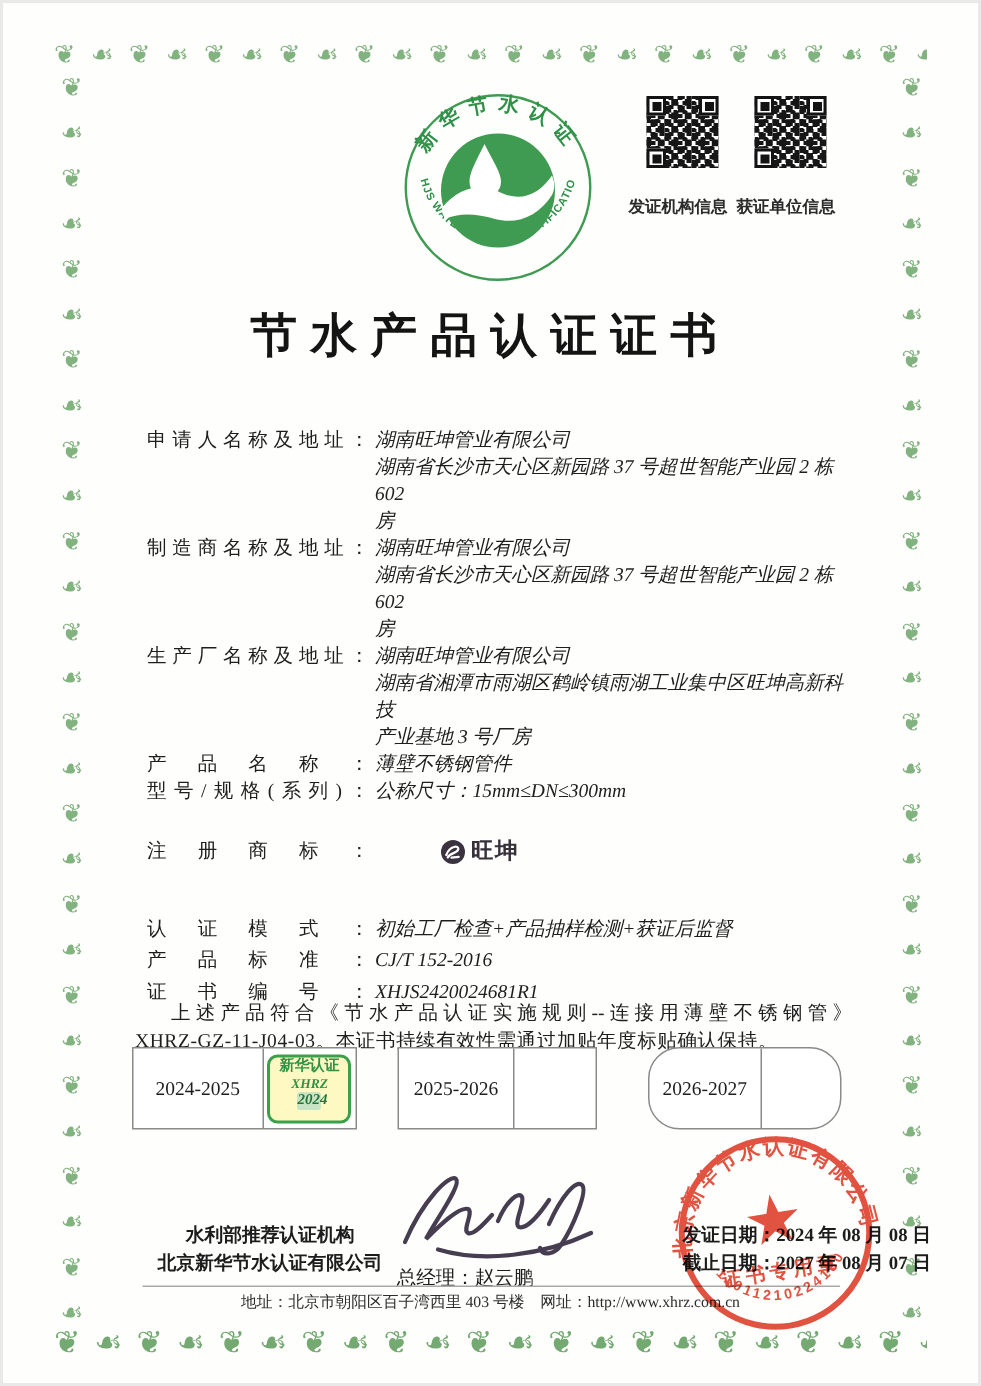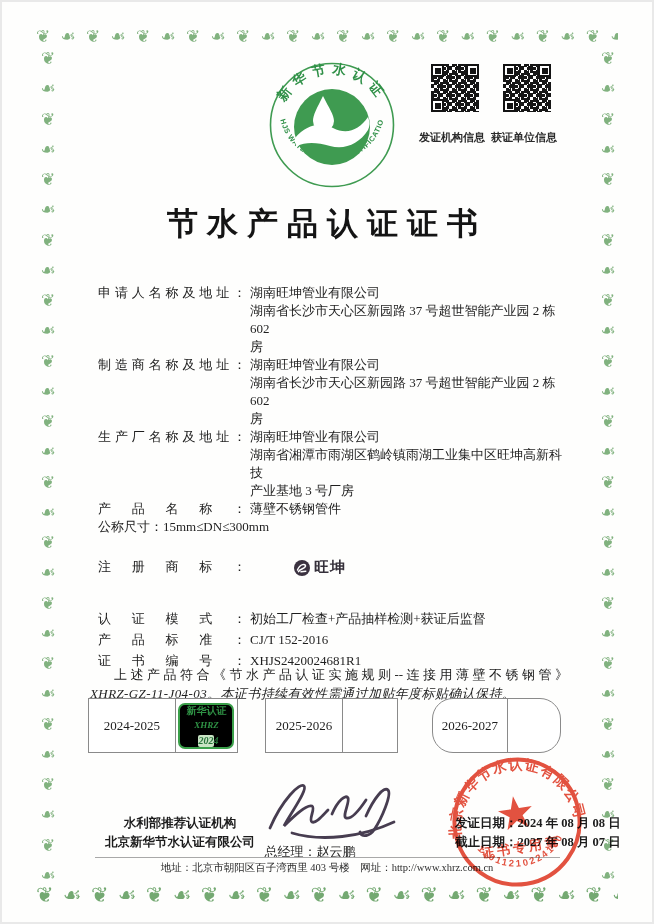--- a/index.html
+++ b/index.html
@@ -28,39 +28,39 @@
   .qr .fd::after{content:"";position:absolute;inset:1.5px;background:#131313;}
   .fd.tl{left:0;top:0;} .fd.tr{right:0;top:0;} .fd.bl{left:0;bottom:0;}
   .qr-label{margin-top:18px;width:72px;margin-left:-12px;text-align:right;font-size:11px;font-weight:bold;color:#2b2b2b;font-family:"Liberation Serif",serif;}
   
   .title{position:absolute;left:0;right:0;top:203px;text-align:center;font-size:31px;font-weight:bold;
          letter-spacing:9px;color:#141414;font-family:"Liberation Sans","DejaVu Sans",sans-serif;}
   
   .info{position:absolute;left:98px;right:86px;top:284px;font-size:13px;line-height:18px;color:#1e1e1e;}
   .row{display:flex;align-items:flex-start;}
   .flabel{flex:0 0 148px;text-align:justify;text-align-last:justify;text-justify:inter-character;margin-right:4px;}
-  .fvalue{flex:1;}
+  .fvalue{flex:1;font-style:italic;}
   
   .tm{position:absolute;left:98px;right:86px;top:558px;font-size:13px;gap:43px;}
   .tm-value{display:flex;align-items:center;gap:3px;}
   .tm-name{font-weight:bold;font-size:15px;letter-spacing:1px;color:#35303a;font-family:"Liberation Sans",sans-serif;}
   
   .cert{position:absolute;left:98px;right:86px;top:608px;font-size:13px;line-height:21px;color:#1e1e1e;}
   
   .comp{position:absolute;left:90px;right:86px;top:666px;font-size:13px;line-height:18px;color:#1e1e1e;}
   .comp1{text-indent:24px;text-align:justify;text-align-last:justify;text-justify:inter-character;}
-  .comp2{letter-spacing:.4px;margin-top:1px;font-style:italic;}
+  .comp2{letter-spacing:.4px;margin-top:1px;}
   
   .ybox{position:absolute;top:698px;height:55px;border:1px solid #8a8a8a;display:flex;box-sizing:border-box;background:#fff;}
   .yb1{left:88px;width:150px;} .yb2{left:265px;width:133px;} .yb3{left:432px;width:129px;border-radius:21px;}
   .ycell{display:flex;align-items:center;justify-content:center;font-size:13px;color:#1e1e1e;}
   .ycell.years{flex:0 0 58%;}
   .ycell.slot{flex:1;border-left:1px solid #8a8a8a;}
-  .sticker{width:56px;height:46px;border:2px solid #3ba04a;border-radius:7px;background:#000000;
-           display:flex;flex-direction:column;align-items:center;justify-content:space-between;box-sizing:border-box;}
+  .sticker{width:56px;height:46px;border:2px solid #3ba04a;border-radius:7px;background:#fef9c3;
+           display:flex;flex-direction:column;align-items:center;justify-content:flex-start;box-sizing:border-box;}
   .st1{font-size:10px;font-weight:bold;color:#2f9245;line-height:12px;font-family:"Liberation Sans",sans-serif;}
   .st2{font-size:9px;font-style:italic;font-weight:bold;color:#2f9245;line-height:11px;}
   .st3{font-size:10px;font-style:italic;font-weight:bold;color:#27733a;line-height:12px;background:#c9e4c4;width:16px;text-align:center;border-radius:2px;}
   
   .org{position:absolute;left:95px;top:814px;width:170px;text-align:center;font-size:12.5px;font-weight:bold;line-height:19px;color:#1c1c1c;}
   .signature{position:absolute;left:262px;top:770px;width:140px;height:80px;}
   .manager{position:absolute;left:220px;top:843px;width:180px;text-align:center;font-size:13px;color:#1e1e1e;}
   .dates{position:absolute;left:455px;top:814px;font-size:12.5px;font-weight:bold;line-height:19px;color:#1c1c1c;}
   .rule{position:absolute;left:95px;top:857px;width:465px;border-top:1px solid #a8a8a8;}
   .address{position:absolute;left:0;right:0;top:861px;text-align:center;font-size:10.5px;color:#2c2c2c;}
@@ -135,20 +135,21 @@
         <div>产业基地 3 号厂房</div>
       </div>
     </div>
     <div class="row">
       <span class="flabel">产品名称：</span>
       <div class="fvalue">
         <div>薄壁不锈钢管件</div>
       </div>
     </div>
     <div class="row">
+      <span class="flabel">型号/规格(系列)：</span>
       <div class="fvalue">
         <div>公称尺寸：15mm≤DN≤300mm</div>
       </div>
     </div>
   </div>
 
   <div class="tm row">
     <span class="flabel">注册商标：</span>
     <div class="tm-value">
       <svg width="18" height="18" viewBox="0 0 18 18">

